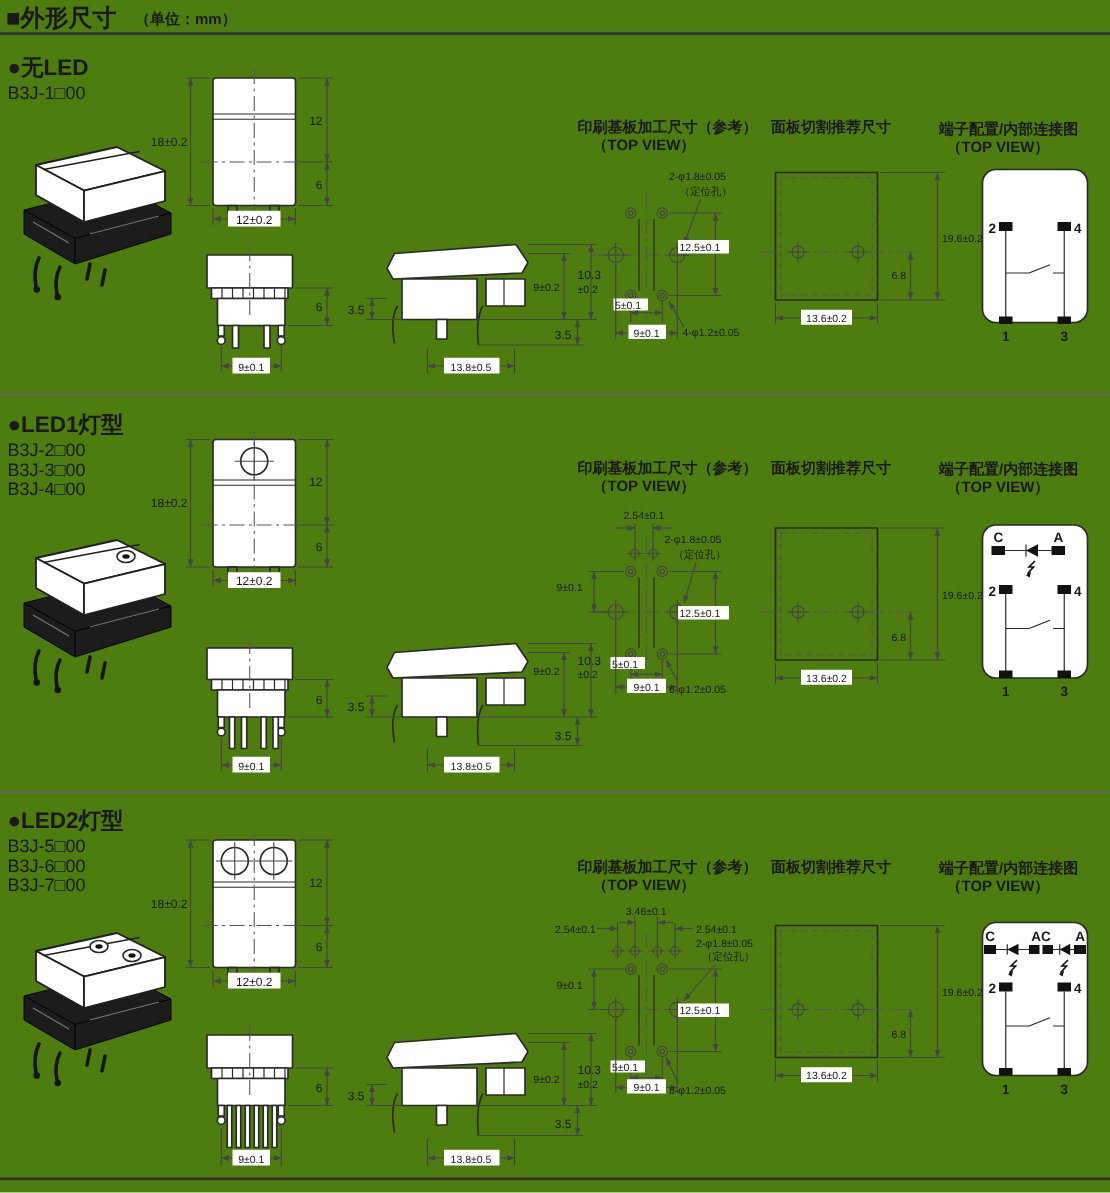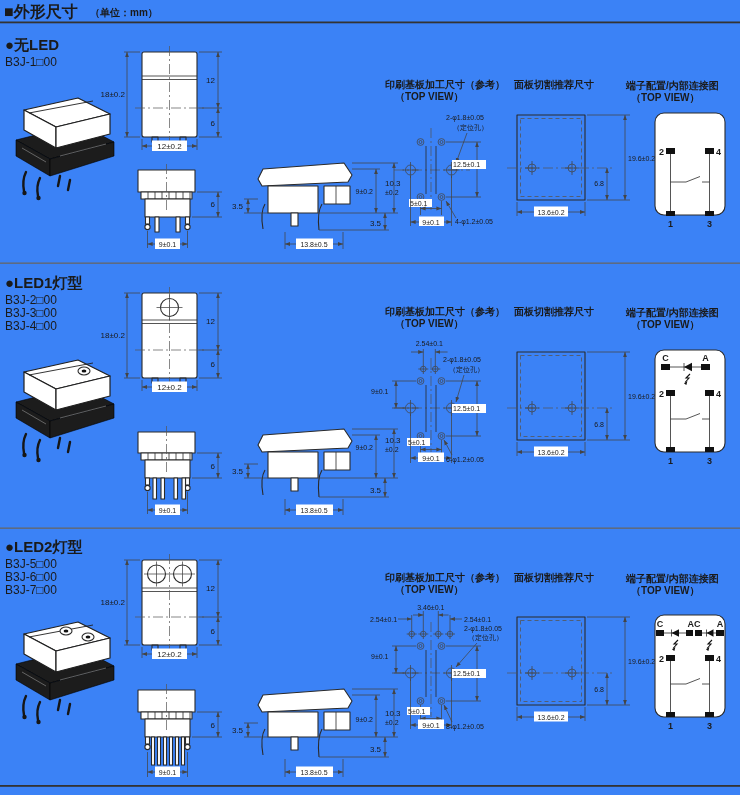--- a/index.html
+++ b/index.html
@@ -1,17 +1,17 @@
 <!DOCTYPE html>
 <html><head>
 <meta charset="utf-8">
 <style>
   html,body{margin:0;padding:0;background:#fff;}
   body{width:740px;height:795px;font-family:"Liberation Sans","DejaVu Sans",sans-serif;}
-  #stage{position:relative;width:740px;height:795px;background:#3b82f6;overflow:hidden;}
+  #stage{position:relative;width:740px;height:795px;background:#4d7c0f;overflow:hidden;}
   svg{display:block;}
   text{fill:#1a1a1a;}
   .page-title{font-size:16px;font-weight:bold;}
   .page-unit{font-size:10px;font-weight:bold;}
   .sec{font-size:15px;font-weight:bold;}
   .mod{font-size:12px;}
   .hd{font-size:10px;font-weight:bold;}
   .t{font-size:8px;}
   .ts{font-size:7px;}
   .tl{font-size:9px;font-weight:bold;}

